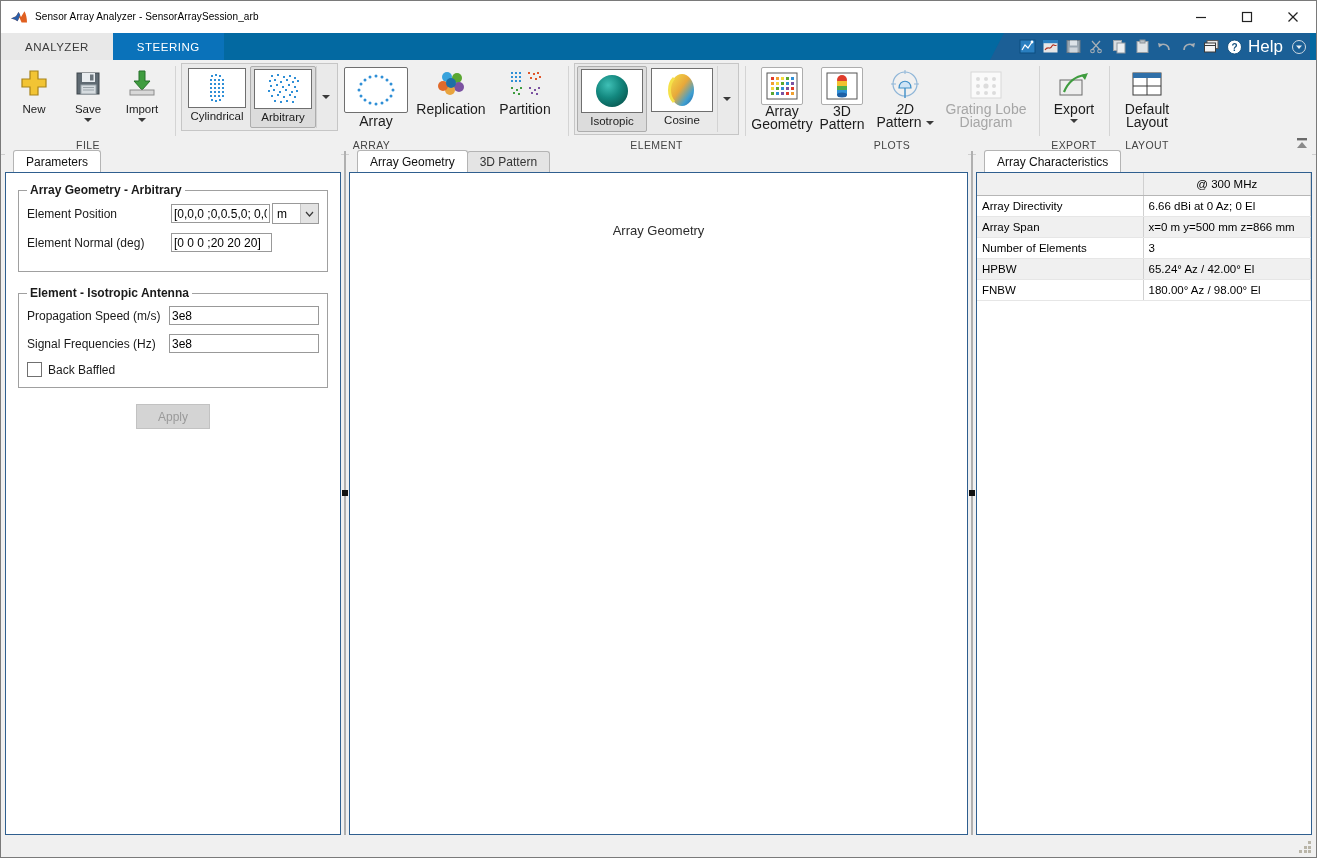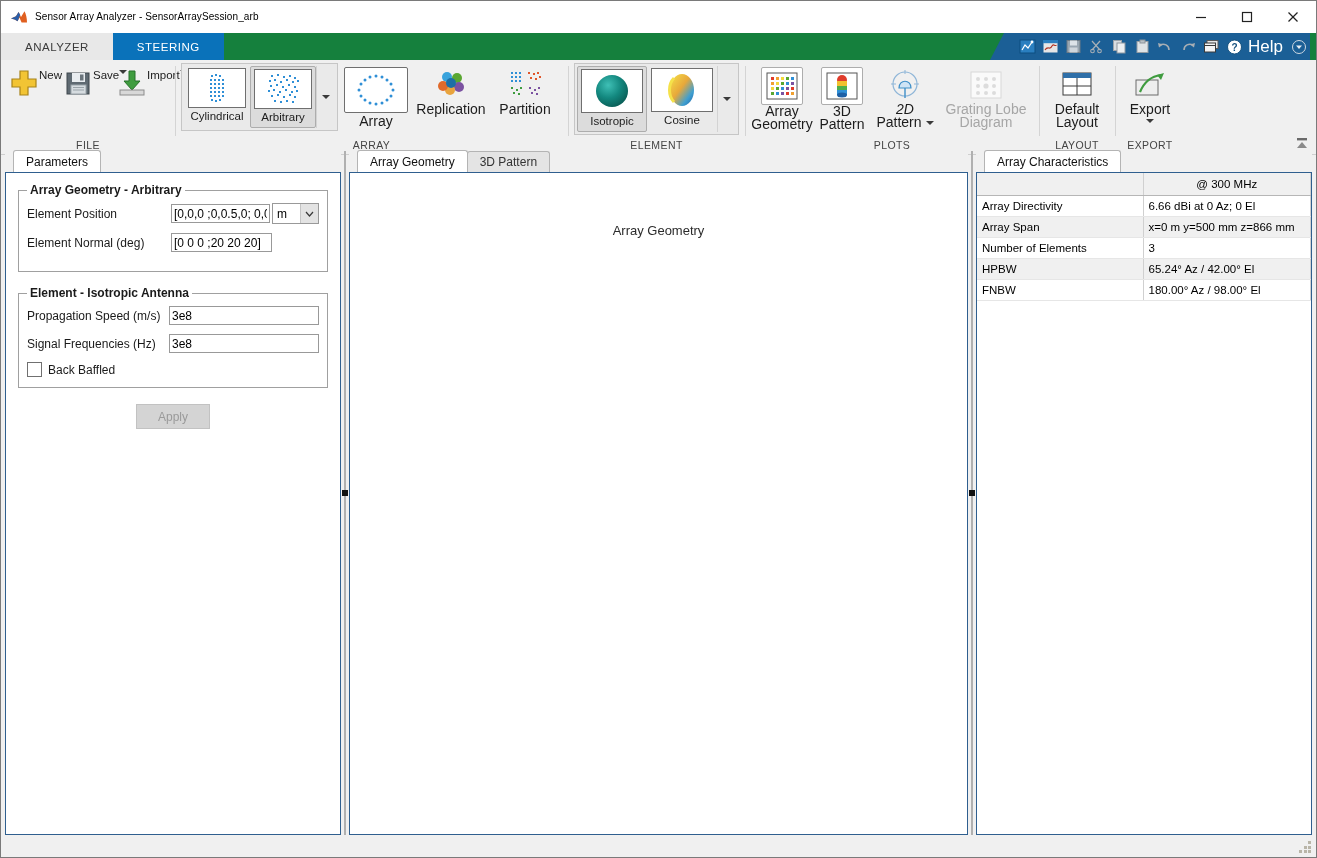--- a/index.html
+++ b/index.html
@@ -16,21 +16,21 @@
             border-bottom:1px solid #fff;position:relative;}
   .title-icon{width:18px;height:16px;margin-left:9px;margin-right:7px;position:relative;}
   .title-icon svg{display:block;}
   .title-text{font-size:10px;color:#000;letter-spacing:.1px;}
   .winbtns{position:absolute;right:0;top:0;height:31px;display:flex;}
   .winbtn{width:46px;height:31px;display:flex;align-items:center;justify-content:center;
           cursor:default;}
   .winbtn svg{display:block;}
 
   
-  .tabstrip{height:27px;background:#15803d;display:flex;align-items:flex-end;position:relative;}
+  .tabstrip{height:27px;background:#0369a1;display:flex;align-items:flex-end;position:relative;}
   .rtab{height:27px;display:flex;align-items:center;justify-content:center;
         font-size:11.5px;letter-spacing:.5px;color:#fff;padding:0 24px;cursor:default;}
   .rtab.active{background:#e8e8e8;color:#3b3b3b;}
   .rtab.second{background:#0a72ba;}
   .qat{position:absolute;right:6px;top:0;height:27px;display:flex;align-items:center;gap:1px;}
   .qat-bg{position:absolute;right:0;top:0;height:27px;width:320px;background:#1b5f96;
           clip-path:polygon(14px 0,100% 0,100% 100%,0 100%);}
   .qicon{width:22px;height:22px;display:flex;align-items:center;justify-content:center;
          position:relative;z-index:2;cursor:default;}
   .qhelp{color:#fff;font-size:17px;position:relative;z-index:2;margin:0 4px 0 2px;}
@@ -38,21 +38,21 @@
   
   .ribbon{height:94px;background:#f0f0f0;display:flex;align-items:stretch;
           border-bottom:1px solid #cfcfcf;position:relative;}
   .rgroup{display:flex;flex-direction:column;align-items:center;justify-content:space-between;
           padding:3px 6px 0 6px;position:relative;}
   .rgroup + .rgroup::before{content:"";position:absolute;left:0;top:6px;bottom:18px;
           width:1px;background:#d4d4d4;}
   .rrow{display:flex;align-items:flex-start;height:72px;}
   .glabel{font-size:10.5px;color:#444;letter-spacing:.4px;padding-bottom:3px;}
 
-  .bigbtn{width:50px;display:flex;flex-direction:row;
+  .bigbtn{width:50px;display:flex;flex-direction:column;align-items:center;
           padding:4px 2px 0 2px;cursor:default;}
   .bigbtn .ic{height:34px;display:flex;align-items:center;justify-content:center;}
   .bigbtn .tx{font-size:11.5px;color:#1c1c1c;text-align:center;line-height:12px;margin-top:2px;}
   .caret{width:0;height:0;border-left:4px solid transparent;border-right:4px solid transparent;
          border-top:4px solid #3a3a3a;margin-top:3px;}
 
   .gallery{display:flex;align-items:stretch;border:1px solid #c6c6c6;background:#eaeaea;
            padding:2px;height:68px;box-sizing:border-box;}
   .gitem{width:66px;display:flex;flex-direction:column;align-items:center;justify-content:flex-start;
          padding:2px;cursor:default;box-sizing:border-box;}
@@ -584,51 +584,51 @@
           </span>
           <span class="tx">Grating Lobe</span>
           <span class="tx">Diagram</span>
         </div>
       </div>
       <div class="glabel">PLOTS</div>
     </div>
 
     <div class="rgroup">
       <div class="rrow">
+        <div class="midbtn" style="width:56px;">
+          <span class="ic">
+            <svg width="34" height="30" viewBox="0 0 34 30">
+              <rect x="3" y="10" width="22" height="15" fill="#eee" stroke="#6a6a6a"></rect>
+              <path d="M7 22 C12 10,20 6,28 5" fill="none" stroke="#3f9c3f" stroke-width="2.2"></path>
+              <polygon points="31,3 24,5 28,10" fill="#3f9c3f"></polygon>
+            </svg>
+          </span>
+          <span class="tx">Export</span>
+          <span class="caret"></span>
+        </div>
+      </div>
+      <div class="glabel">EXPORT</div>
+    </div>
+
+    <div class="rgroup">
+      <div class="rrow">
         <div class="midbtn" style="width:62px;">
           <span class="ic">
             <svg width="34" height="30" viewBox="0 0 34 30">
               <rect x="3" y="3" width="28" height="22" fill="#fff" stroke="#3a3a3a"></rect>
               <rect x="3" y="3" width="28" height="5" fill="#2f6fa8"></rect>
               <line x1="17" y1="8" x2="17" y2="25" stroke="#3a3a3a"></line>
               <line x1="3" y1="16" x2="31" y2="16" stroke="#3a3a3a"></line>
             </svg>
           </span>
           <span class="tx">Default</span>
           <span class="tx">Layout</span>
         </div>
       </div>
       <div class="glabel">LAYOUT</div>
-    </div>
-
-    <div class="rgroup">
-      <div class="rrow">
-        <div class="midbtn" style="width:56px;">
-          <span class="ic">
-            <svg width="34" height="30" viewBox="0 0 34 30">
-              <rect x="3" y="10" width="22" height="15" fill="#eee" stroke="#6a6a6a"></rect>
-              <path d="M7 22 C12 10,20 6,28 5" fill="none" stroke="#3f9c3f" stroke-width="2.2"></path>
-              <polygon points="31,3 24,5 28,10" fill="#3f9c3f"></polygon>
-            </svg>
-          </span>
-          <span class="tx">Export</span>
-          <span class="caret"></span>
-        </div>
-      </div>
-      <div class="glabel">EXPORT</div>
     </div>
 
     <div class="collapse">
       <svg width="16" height="14" viewBox="0 0 16 14">
         <rect x="3" y="2" width="10" height="2.4" fill="#6a6a6a"></rect>
         <polygon points="8,6 13,12 3,12" fill="#8a8a8a"></polygon>
       </svg>
     </div>
   </div>
 

